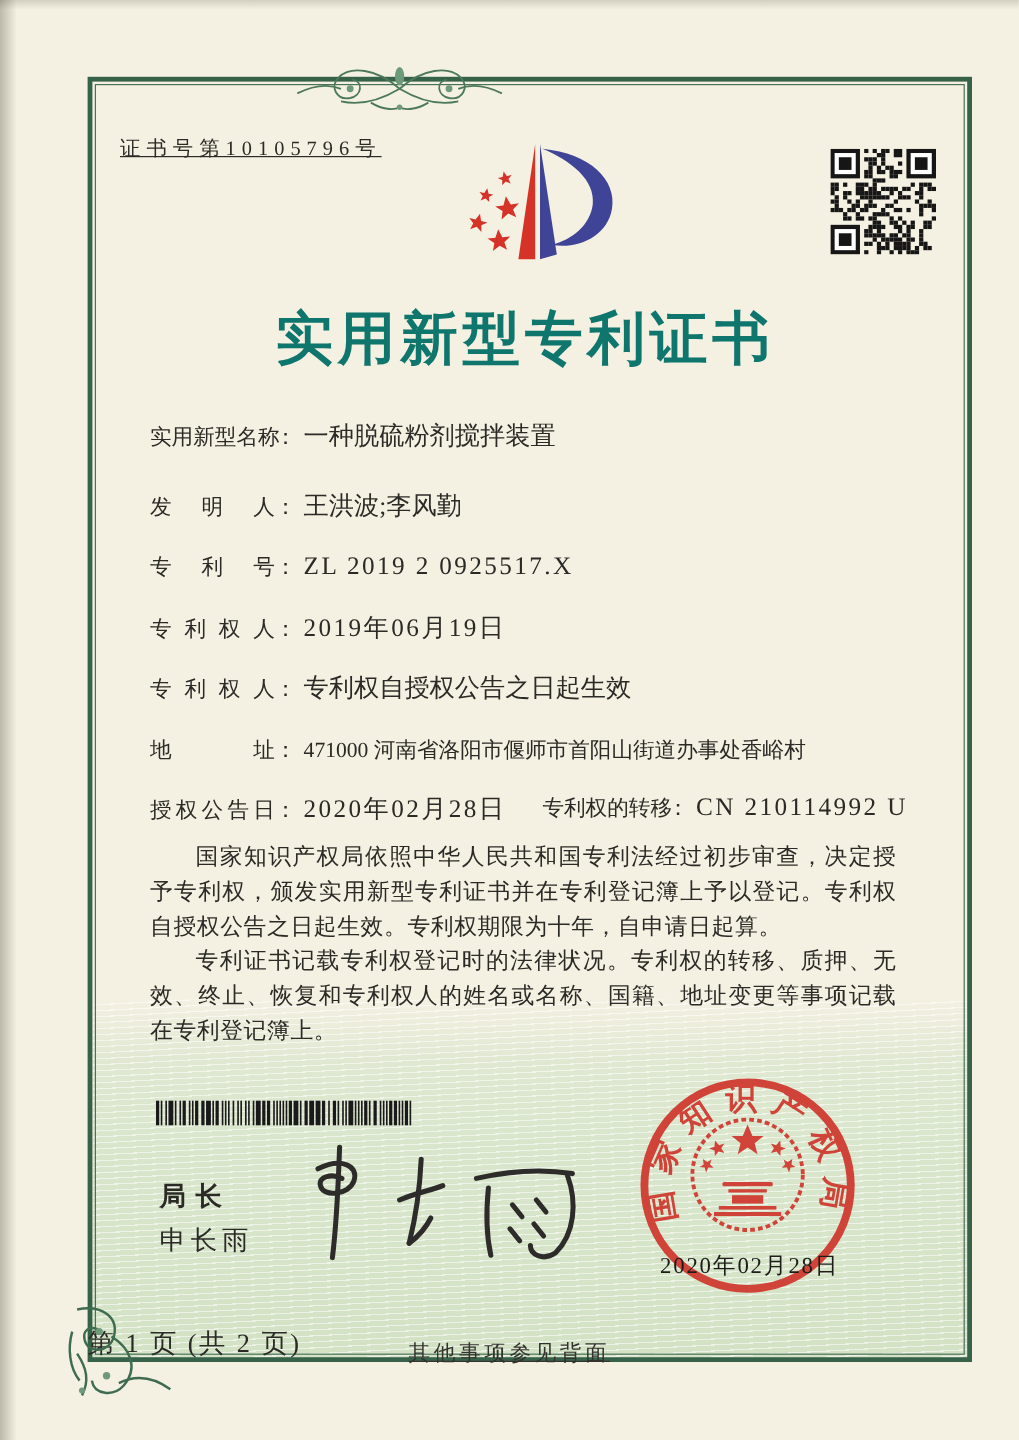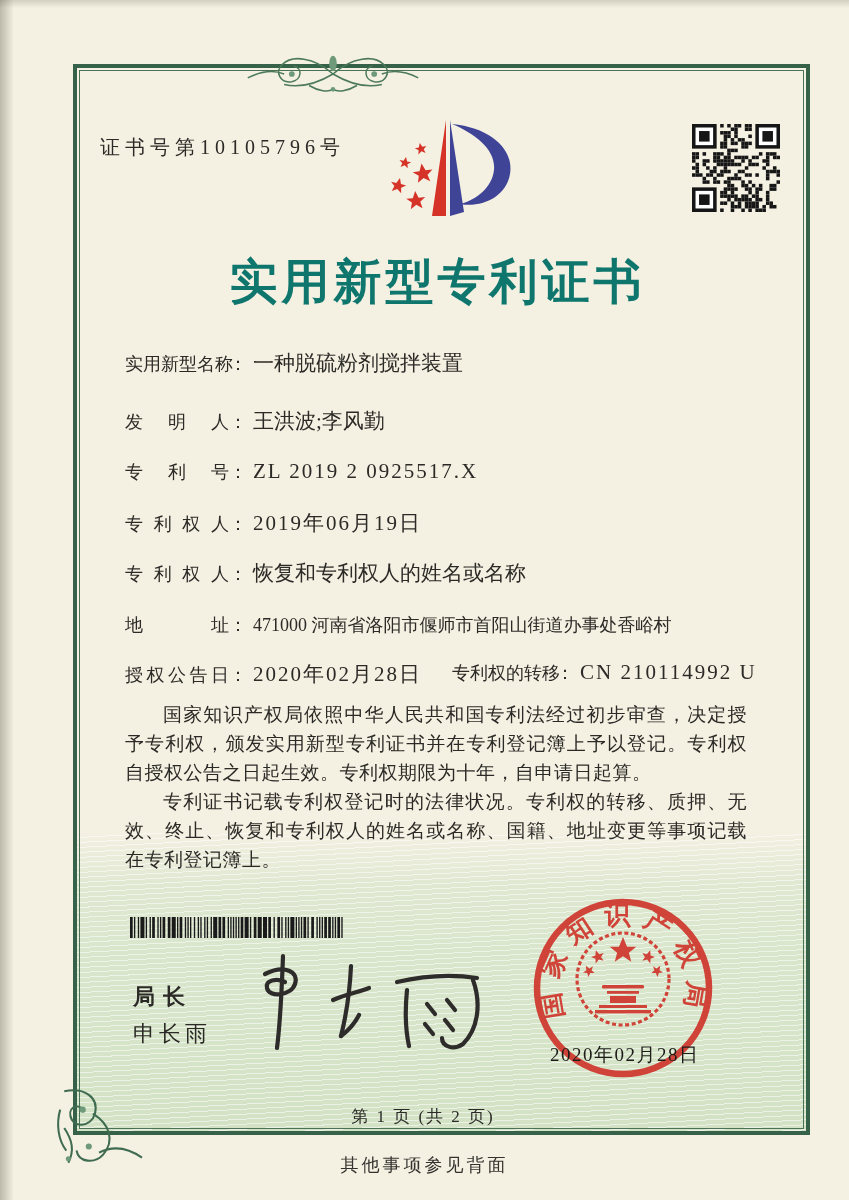--- a/index.html
+++ b/index.html
@@ -16,21 +16,21 @@
 
   .frame{position:absolute;left:73px;top:64px;width:729px;height:1063px;
     border:4px solid #37624a;z-index:3;}
   .frame-inner{position:absolute;inset:2px;border:1px solid #4a7258;}
 
   .green-zone{position:absolute;left:77px;top:833px;width:729px;height:298px;z-index:1;
     background:
       repeating-linear-gradient(177deg,rgba(255,255,255,0) 0 4px,rgba(255,255,255,.55) 4px 5px),
       linear-gradient(180deg,rgba(216,229,203,0) 0%,rgba(216,229,203,.75) 18%,#d9e6cc 40%,#d3e2c5 100%);}
 
-  .cert-no{position:absolute;left:100px;top:134px;font-size:20px;letter-spacing:5px;z-index:4;}
+  .cert-no{position:absolute;left:100px;top:112px;font-size:17px;letter-spacing:5px;z-index:4;text-decoration:underline;}
 
   .logo{position:absolute;left:372px;top:116px;width:160px;height:118px;z-index:4;}
   .qr{position:absolute;left:692px;top:124px;width:88px;height:88px;z-index:4;}
 
   .title{position:absolute;left:73px;top:250px;width:729px;text-align:center;
     font-size:48px;font-weight:700;letter-spacing:4px;color:#0f766e;z-index:4;}
 
   .frow{position:absolute;left:125px;z-index:4;white-space:nowrap;}
   .flabel{display:inline-block;width:104px;text-align:justify;text-align-last:justify;
     font-size:18px;vertical-align:baseline;}
@@ -45,24 +45,24 @@
   .barcode{position:absolute;left:128px;top:917px;width:218px;height:21px;z-index:4;}
 
   .signer-title{position:absolute;left:133px;top:982px;font-size:22px;letter-spacing:8px;z-index:4;font-weight:bold;}
   .signer-name{position:absolute;left:133px;top:1019px;font-size:22px;letter-spacing:4px;z-index:4;}
   .signature{position:absolute;left:255px;top:952px;width:230px;height:100px;z-index:4;}
 
   .seal{position:absolute;left:528px;top:893px;width:190px;height:190px;z-index:5;opacity:.92;}
   .seal-date{position:absolute;left:550px;top:1042px;font-size:19px;letter-spacing:1.5px;
     color:#1d1c19;z-index:6;white-space:nowrap;}
 
-  .pager{position:absolute;left:73px;top:1105px;width:700px;text-align:center;
-    font-size:17px;letter-spacing:2px;z-index:4;}
-  .back-note{position:absolute;left:0;top:1153px;width:849px;text-align:center;
-    font-size:18px;letter-spacing:3px;color:#33322e;z-index:4;}
+  .pager{position:absolute;left:73px;top:1105px;width:700px;
+    font-size:22px;letter-spacing:2px;z-index:4;}
+  .back-note{position:absolute;left:0;top:1115px;width:849px;text-align:center;
+    font-size:18px;letter-spacing:3px;color:#33322e;z-index:4;text-decoration:underline;}
 
   .orn-top{position:absolute;left:242px;top:52px;width:182px;height:44px;z-index:5;}
   .orn-corner{position:absolute;left:52px;top:1083px;width:92px;height:86px;z-index:5;}
 </style>
 </head>
 <body>
 
 <div>
 
   <div class="green-zone"></div>
@@ -350,21 +350,21 @@
   <div class="frow" style="top:407px">
     <span class="flabel">发明人</span><span class="fcolon">：</span><span class="fvalue">王洪波;李风勤</span>
   </div>
   <div class="frow" style="top:459px">
     <span class="flabel">专利号</span><span class="fcolon">：</span><span class="fvalue v-num">ZL 2019 2 0925517.X</span>
   </div>
   <div class="frow" style="top:509px">
     <span class="flabel">专利权人</span><span class="fcolon">：</span><span class="fvalue v-num">2019年06月19日</span>
   </div>
   <div class="frow" style="top:559px">
-    <span class="flabel">专利权人</span><span class="fcolon">：</span><span class="fvalue">恢复和专利权人的姓名或名称</span>
+    <span class="flabel">专利权人</span><span class="fcolon">：</span><span class="fvalue">专利权自授权公告之日起生效</span>
   </div>
   <div class="frow" style="top:613px">
     <span class="flabel">地址</span><span class="fcolon">：</span><span class="fvalue v-small">471000 河南省洛阳市偃师市首阳山街道办事处香峪村</span>
   </div>
   <div class="frow" style="top:660px">
     <span class="flabel">授权公告日</span><span class="fcolon">：</span><span class="fvalue v-num">2020年02月28日</span>
   </div>
   <div class="frow" style="top:660px;left:452px">
     <span class="flabel">专利权的转移</span><span class="fcolon">：</span><span class="fvalue v-num">CN 210114992 U</span>
   </div>

